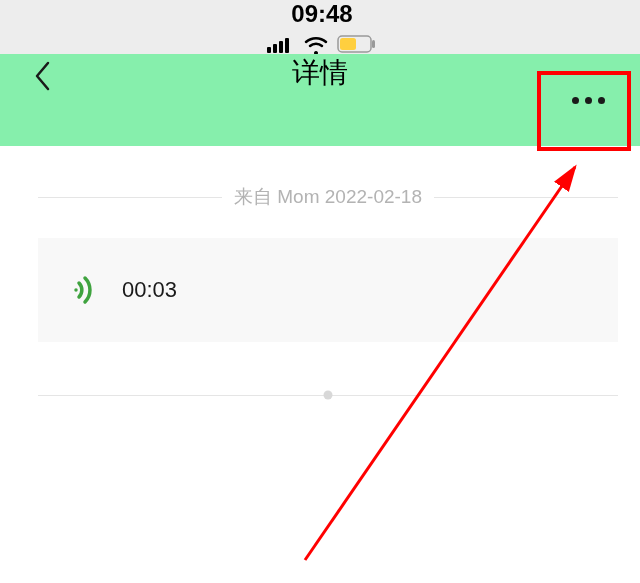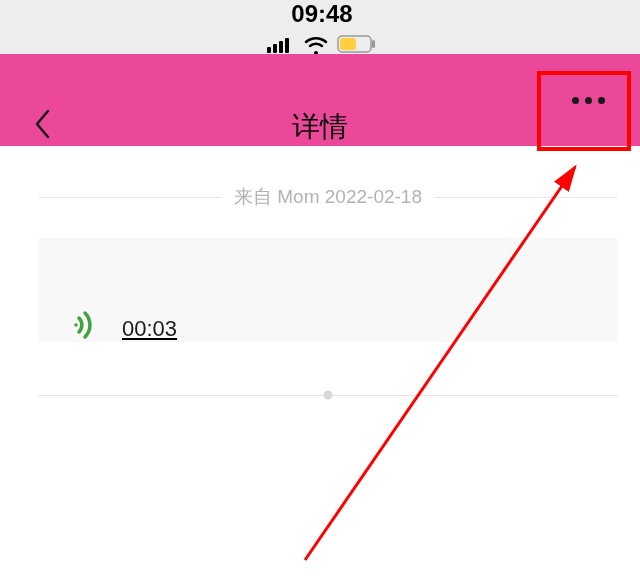--- a/index.html
+++ b/index.html
@@ -25,23 +25,23 @@
       font-weight: 600;
       color: #000;
     }
     .status-icons {
       display: flex;
       align-items: center;
       gap: 8px;
     }
     .nav-bar {
       height: 92px;
-      background: #ec4899;
-      display: flex;
-      align-items: flex-end;
+      background: #86efac;
+      display: flex;
+      align-items: flex-start;
       position: relative;
     }
     .back-btn {
       position: absolute;
       left: 20px;
       width: 44px;
       height: 44px;
       display: flex;
       align-items: center;
       justify-content: center;
@@ -88,24 +88,23 @@
     }
     .meta-text {
       color: #b3b3b3;
       font-size: 19px;
       white-space: nowrap;
     }
     .voice-card {
       background: #f8f8f8;
       height: 104px;
       display: flex;
-      align-items: flex-end;
+      align-items: center;
       padding-left: 30px;
       gap: 20px;
-      text-decoration: underline;
     }
     .voice-duration {
       font-size: 22px;
       color: #1a1a1a;
       font-weight: 400;
     }
     .divider-row {
       margin-top: 48px;
       position: relative;
       height: 10px;

